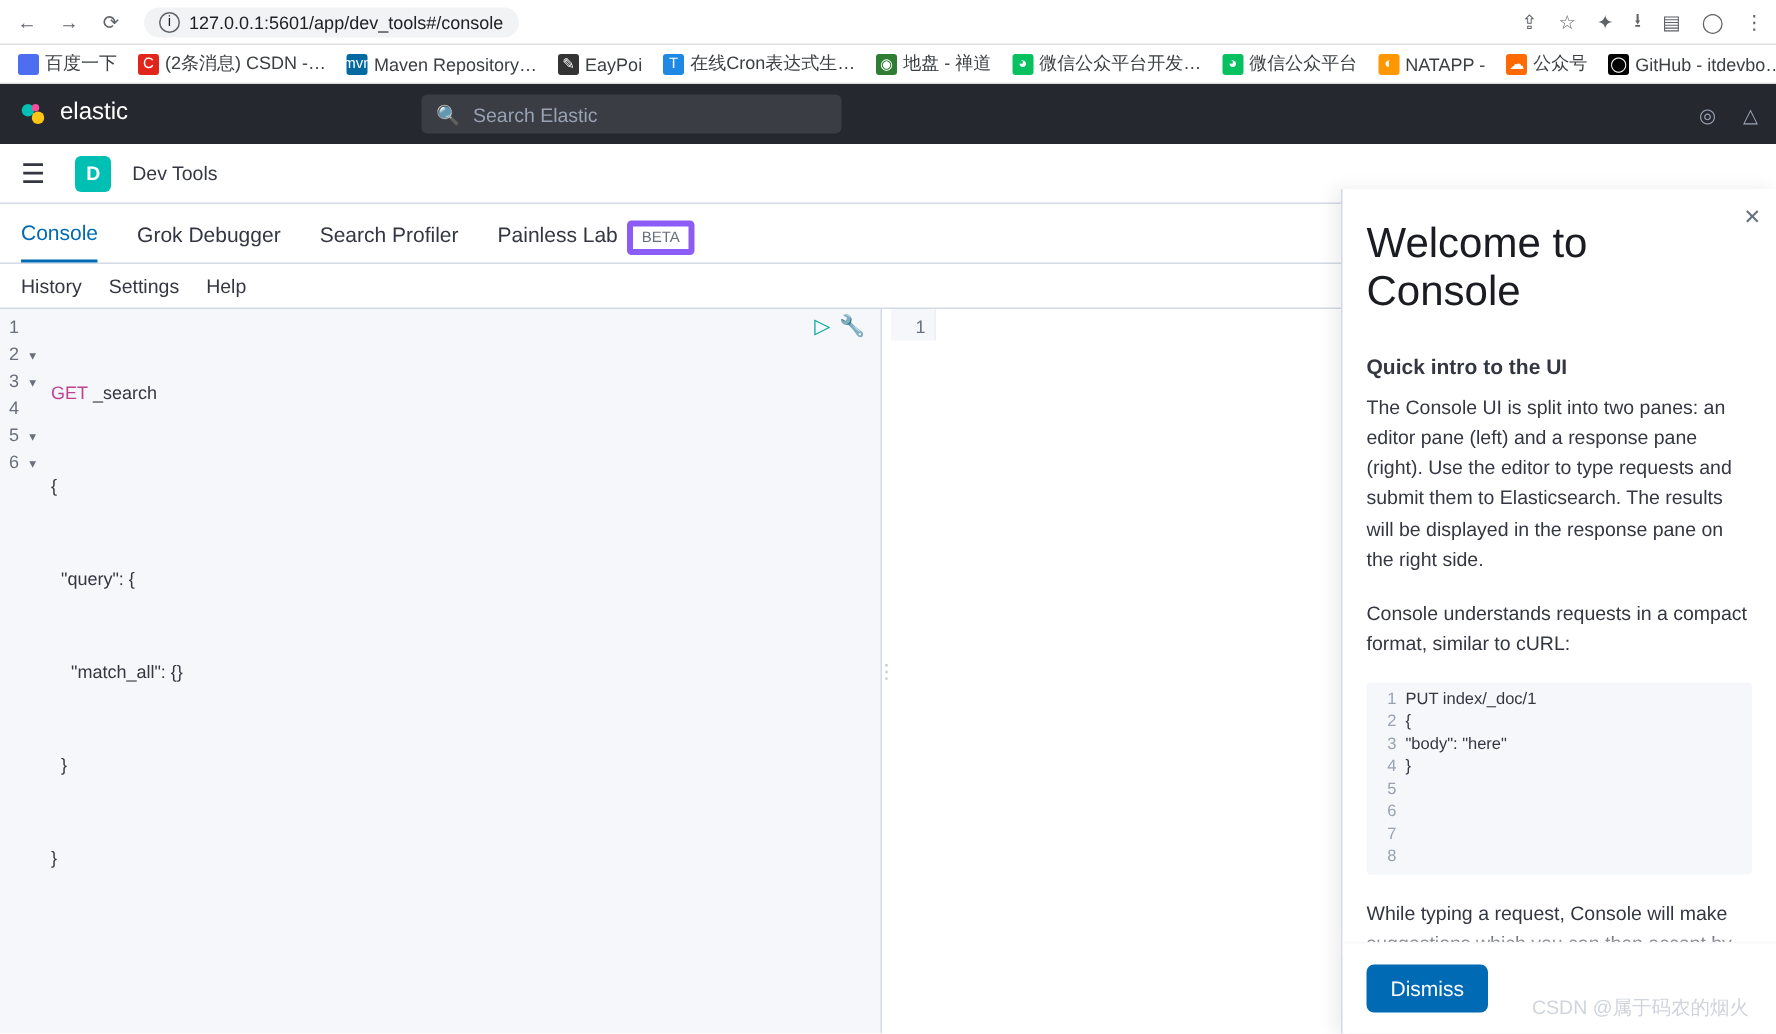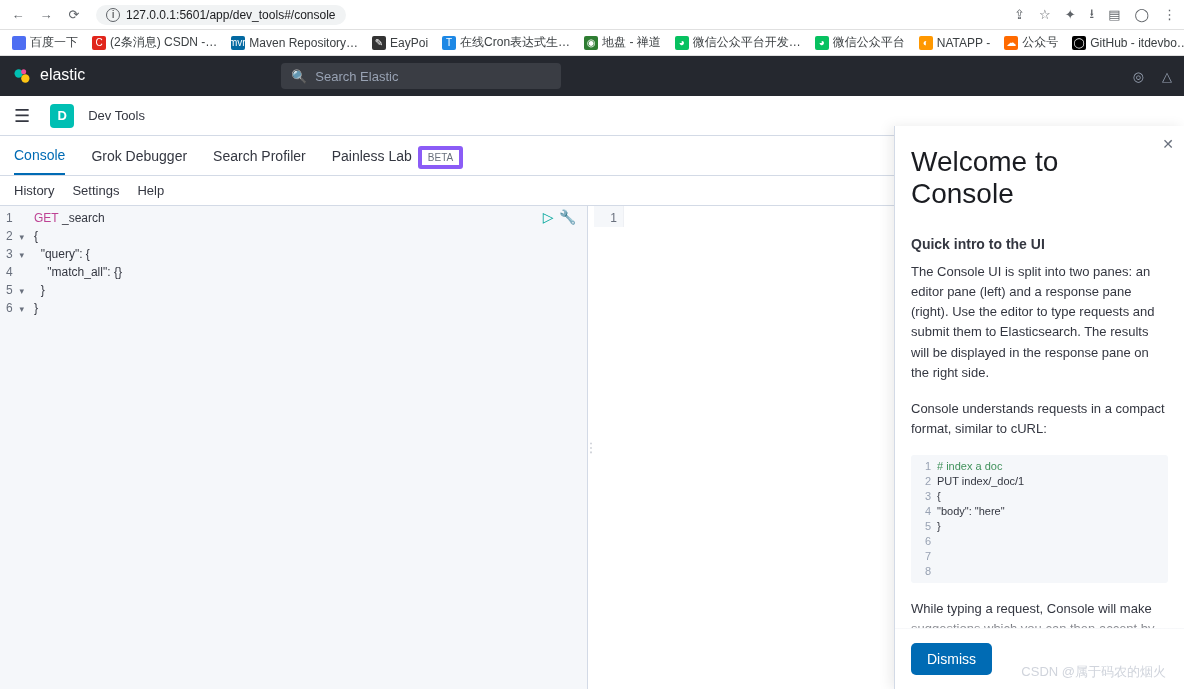--- a/index.html
+++ b/index.html
@@ -26,21 +26,21 @@
 .tab.active { color:#006bb4; border-bottom:2px solid #006bb4; font-weight:500;}
 .beta-badge { font-size:10px; border:4px solid #8b5cf6; padding:2px 6px; border-radius:3px; color:#69707d; margin-left:6px;}
 .sub-row { height:30px; display:flex; align-items:center; padding:0 14px; gap:18px; font-size:13px; color:#006bb4; border-bottom:1px solid #d3dae6;}
 .sub-row span { cursor:pointer; color:#343741;}
 .workspace { display:flex; height:calc(689px - 30px - 26px - 40px - 40px - 40px - 30px); }
 .editor-pane { width:588px; background:#f5f7fa; border-right:1px solid #d3dae6; position:relative; font-family:Menlo,Consolas,monospace; font-size:12px;}
 .gutter { position:absolute; left:0; top:0; width:30px; text-align:right; padding-right:6px; color:#69707d; line-height:18px; padding-top:3px;}
 .gutter .ln { height:18px; }
 .fold { font-size:9px; display:inline-block; width:8px; color:#69707d;}
 .code-area { margin-left:34px; padding-top:3px; line-height:18px;}
-.code-line { height:18px; white-space:pre;}
+.code-line { height:18px; white-space:pre;margin-top:44px;}
 .method { color:#bd4294; font-weight:500;}
 .actions { position:absolute; right:10px; top:3px; display:flex; gap:6px; color:#00a69b; font-size:14px;}
 .splitter { width:6px; background:#fff; display:flex; align-items:center; justify-content:center; color:#c0c4cc; cursor:col-resize;}
 .response-pane { flex:1; background:#fff; position:relative; font-family:Menlo,Consolas,monospace; font-size:12px;}
 .response-pane .gutter { background:#f5f7fa; border-right:1px solid #eef0f4;}
 
 .flyout { position:absolute; top:126px; right:0; width:290px; height:563px; background:#fff; border-left:1px solid #d3dae6; box-shadow:-4px 0 12px rgba(0,0,0,0.08); display:flex; flex-direction:column;}
 .flyout-close { position:absolute; right:10px; top:10px; cursor:pointer; color:#69707d; font-size:14px;}
 .flyout-body { padding:20px 16px 0 16px; overflow:hidden; flex:1;}
 .flyout h1 { font-size:28px; font-weight:500; color:#1a1c21; margin-bottom:26px;}
@@ -207,21 +207,20 @@
           <div>1</div>
           <div>2</div>
           <div>3</div>
           <div>4</div>
           <div>5</div>
           <div>6</div>
           <div>7</div>
           <div>8</div>
         </div>
       <div class="cs-code" id="cs-code">
-          <div><span class="c"># index a doc</span></div>
           <div>PUT index/_doc/1</div>
           <div>{</div>
           <div>  "body": "here"</div>
           <div>}</div>
           <div>&nbsp;</div>
         </div>
     </div>
     <p>While typing a request, Console will make suggestions which you can then accept by hitting Enter/Tab. These suggestions are made based on the request structure as well as your indices and types.</p>
 
   </div>

